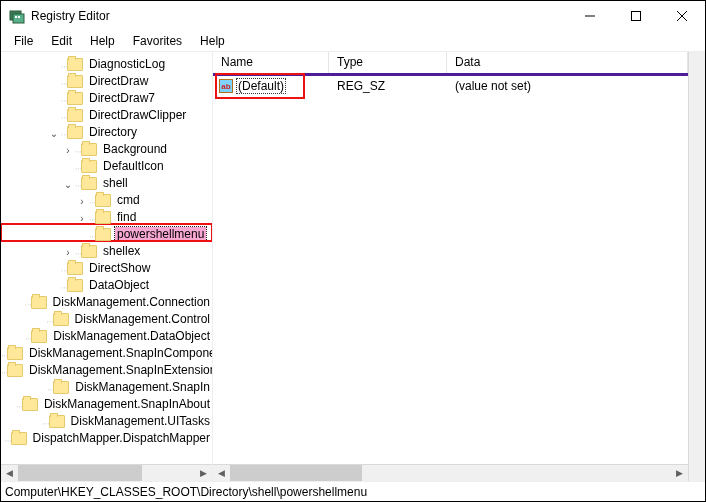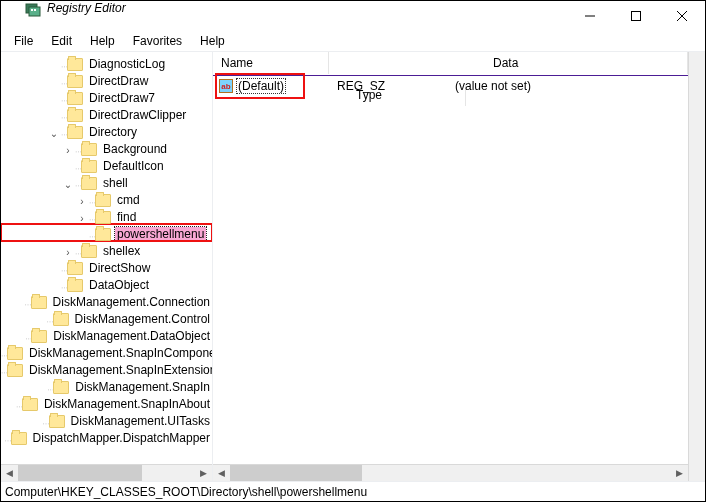--- a/index.html
+++ b/index.html
@@ -1,17 +1,17 @@
 <!DOCTYPE html>
 <html><head>
 <meta charset="utf-8">
 <style>
 * { box-sizing: border-box; margin: 0; padding: 0; font-family: "Segoe UI", Tahoma, sans-serif; font-size: 12px; }
 body { width: 706px; height: 502px; background: #fff; display: flex; flex-direction: column; overflow: hidden; border: 1px solid #000; }
-.titlebar { height: 30px; display: flex; align-items: flex-start; padding-left: 24px; border-bottom: 0; font-style: italic; }
+.titlebar { height: 30px; display: flex; align-items: center; padding-left: 8px; border-bottom: 0; }
 .titlebar .app-icon { width: 16px; height: 16px; margin-right: 6px; }
 .titlebar .title-text { flex: 1; color: #000; }
 .titlebar .win-controls { display: flex; height: 100%; }
 .titlebar .win-controls div { width: 46px; display: flex; align-items: center; justify-content: center; color: #000; }
 .menubar { height: 20px; display: flex; align-items: center; padding-left: 4px; gap: 0; }
 .menubar span { padding: 2px 9px; cursor: default; }
 .main { flex: 1; display: flex; overflow: hidden; border-top: 1px solid #eceef1; }
 .tree-pane { width: 212px; border-right: 1px solid #eceef1; display: flex; flex-direction: column; overflow: hidden; position: relative; }
 .tree-pane .tree { flex: 1; overflow: hidden; padding-top: 2px; }
 .tree-row { height: 17px; display: flex; align-items: flex-end; white-space: nowrap; }
@@ -22,21 +22,21 @@
 .tree-row .folder::before { content: ""; position: absolute; top: -3px; left: 0; width: 6px; height: 3px; background: #ffe89a; border: 1px solid #e6c96b; border-bottom: none; border-radius: 1px 1px 0 0; }
 .tree-row.selected .label { background: #f9a8d4; outline: 1px dotted #222; }
 .tree-row .label { padding: 0 2px; }
 .tree-row.highlight { outline: 2px solid #e11; outline-offset: -1px; }
 .scroll-h { height: 17px; background: #f0f0f0; border-top: 1px solid #d9d9d9; display: flex; align-items: center; }
 .scroll-h .arrow { width: 17px; height: 17px; display: flex; align-items: center; justify-content: center; color: #606060; font-size: 9px; }
 .scroll-h .track { flex: 1; height: 100%; background: #f0f0f0; position: relative; }
 .scroll-h .thumb { position: absolute; top: 0; height: 100%; background: #cdcdcd; }
 .tree-pane .scroll-h .thumb { left: 0; width: 70%; }
 .list-pane { flex: 1; display: flex; flex-direction: column; overflow: hidden; }
-.list-header { height: 24px; display: flex; align-items: flex-start; border-bottom: 1px solid #4c1d95; gap: 19px; }
+.list-header { height: 24px; display: flex; align-items: flex-end; border-bottom: 3px solid #4c1d95; }
 .list-header div { padding: 4px 8px; border-right: 1px solid #e5e5e5; color: #000; }
 .col-name { width: 116px; }
 .col-type { width: 118px; margin-top: 32px; }
 .col-data { flex: 1; }
 .list-body { flex: 1; position: relative; }
 .list-row { height: 20px; display: flex; align-items: center; }
 .list-row .cell-name { width: 116px; padding-left: 6px; display: flex; align-items: center; }
 .list-row .cell-type { width: 118px; padding-left: 8px; }
 .list-row .cell-data { flex: 1; padding-left: 8px; }
 .value-icon { width: 14px; height: 14px; border: 1px solid #b07020; background: #7dd3fc; margin-right: 4px; display: flex; align-items: center; justify-content: center; font-size: 8px; color: #d02020; font-weight: bold; flex-shrink: 0; }

